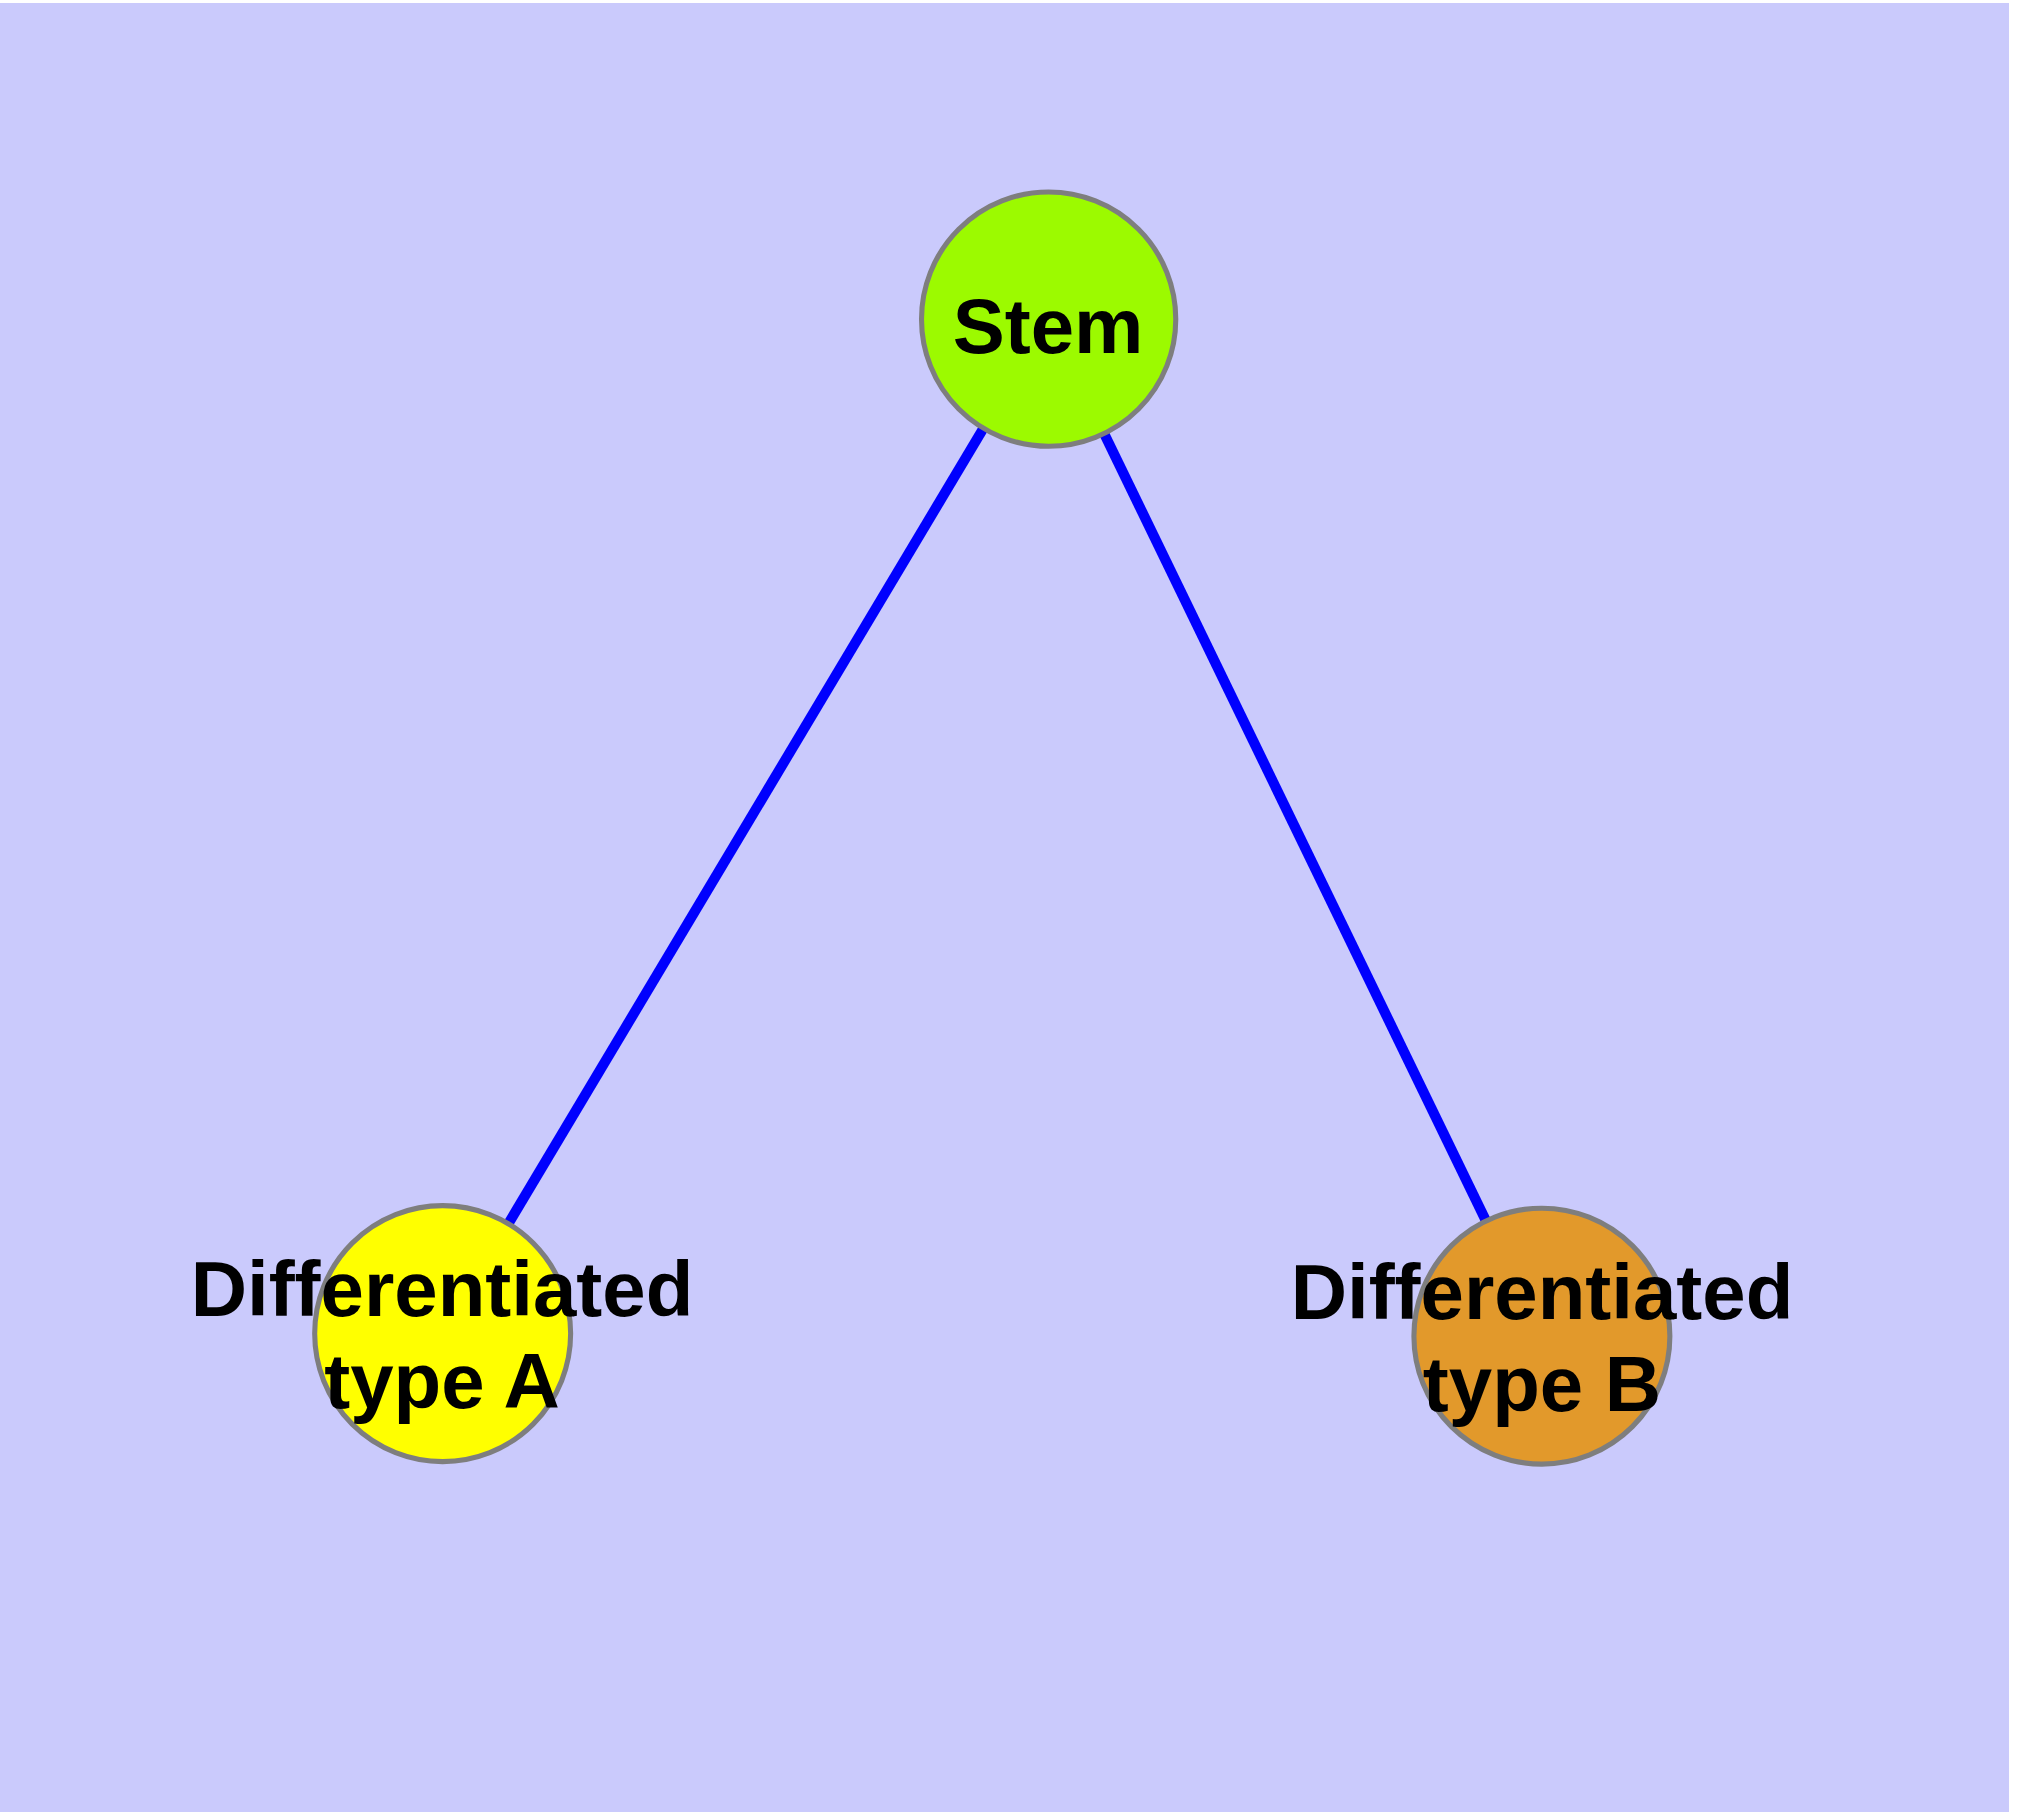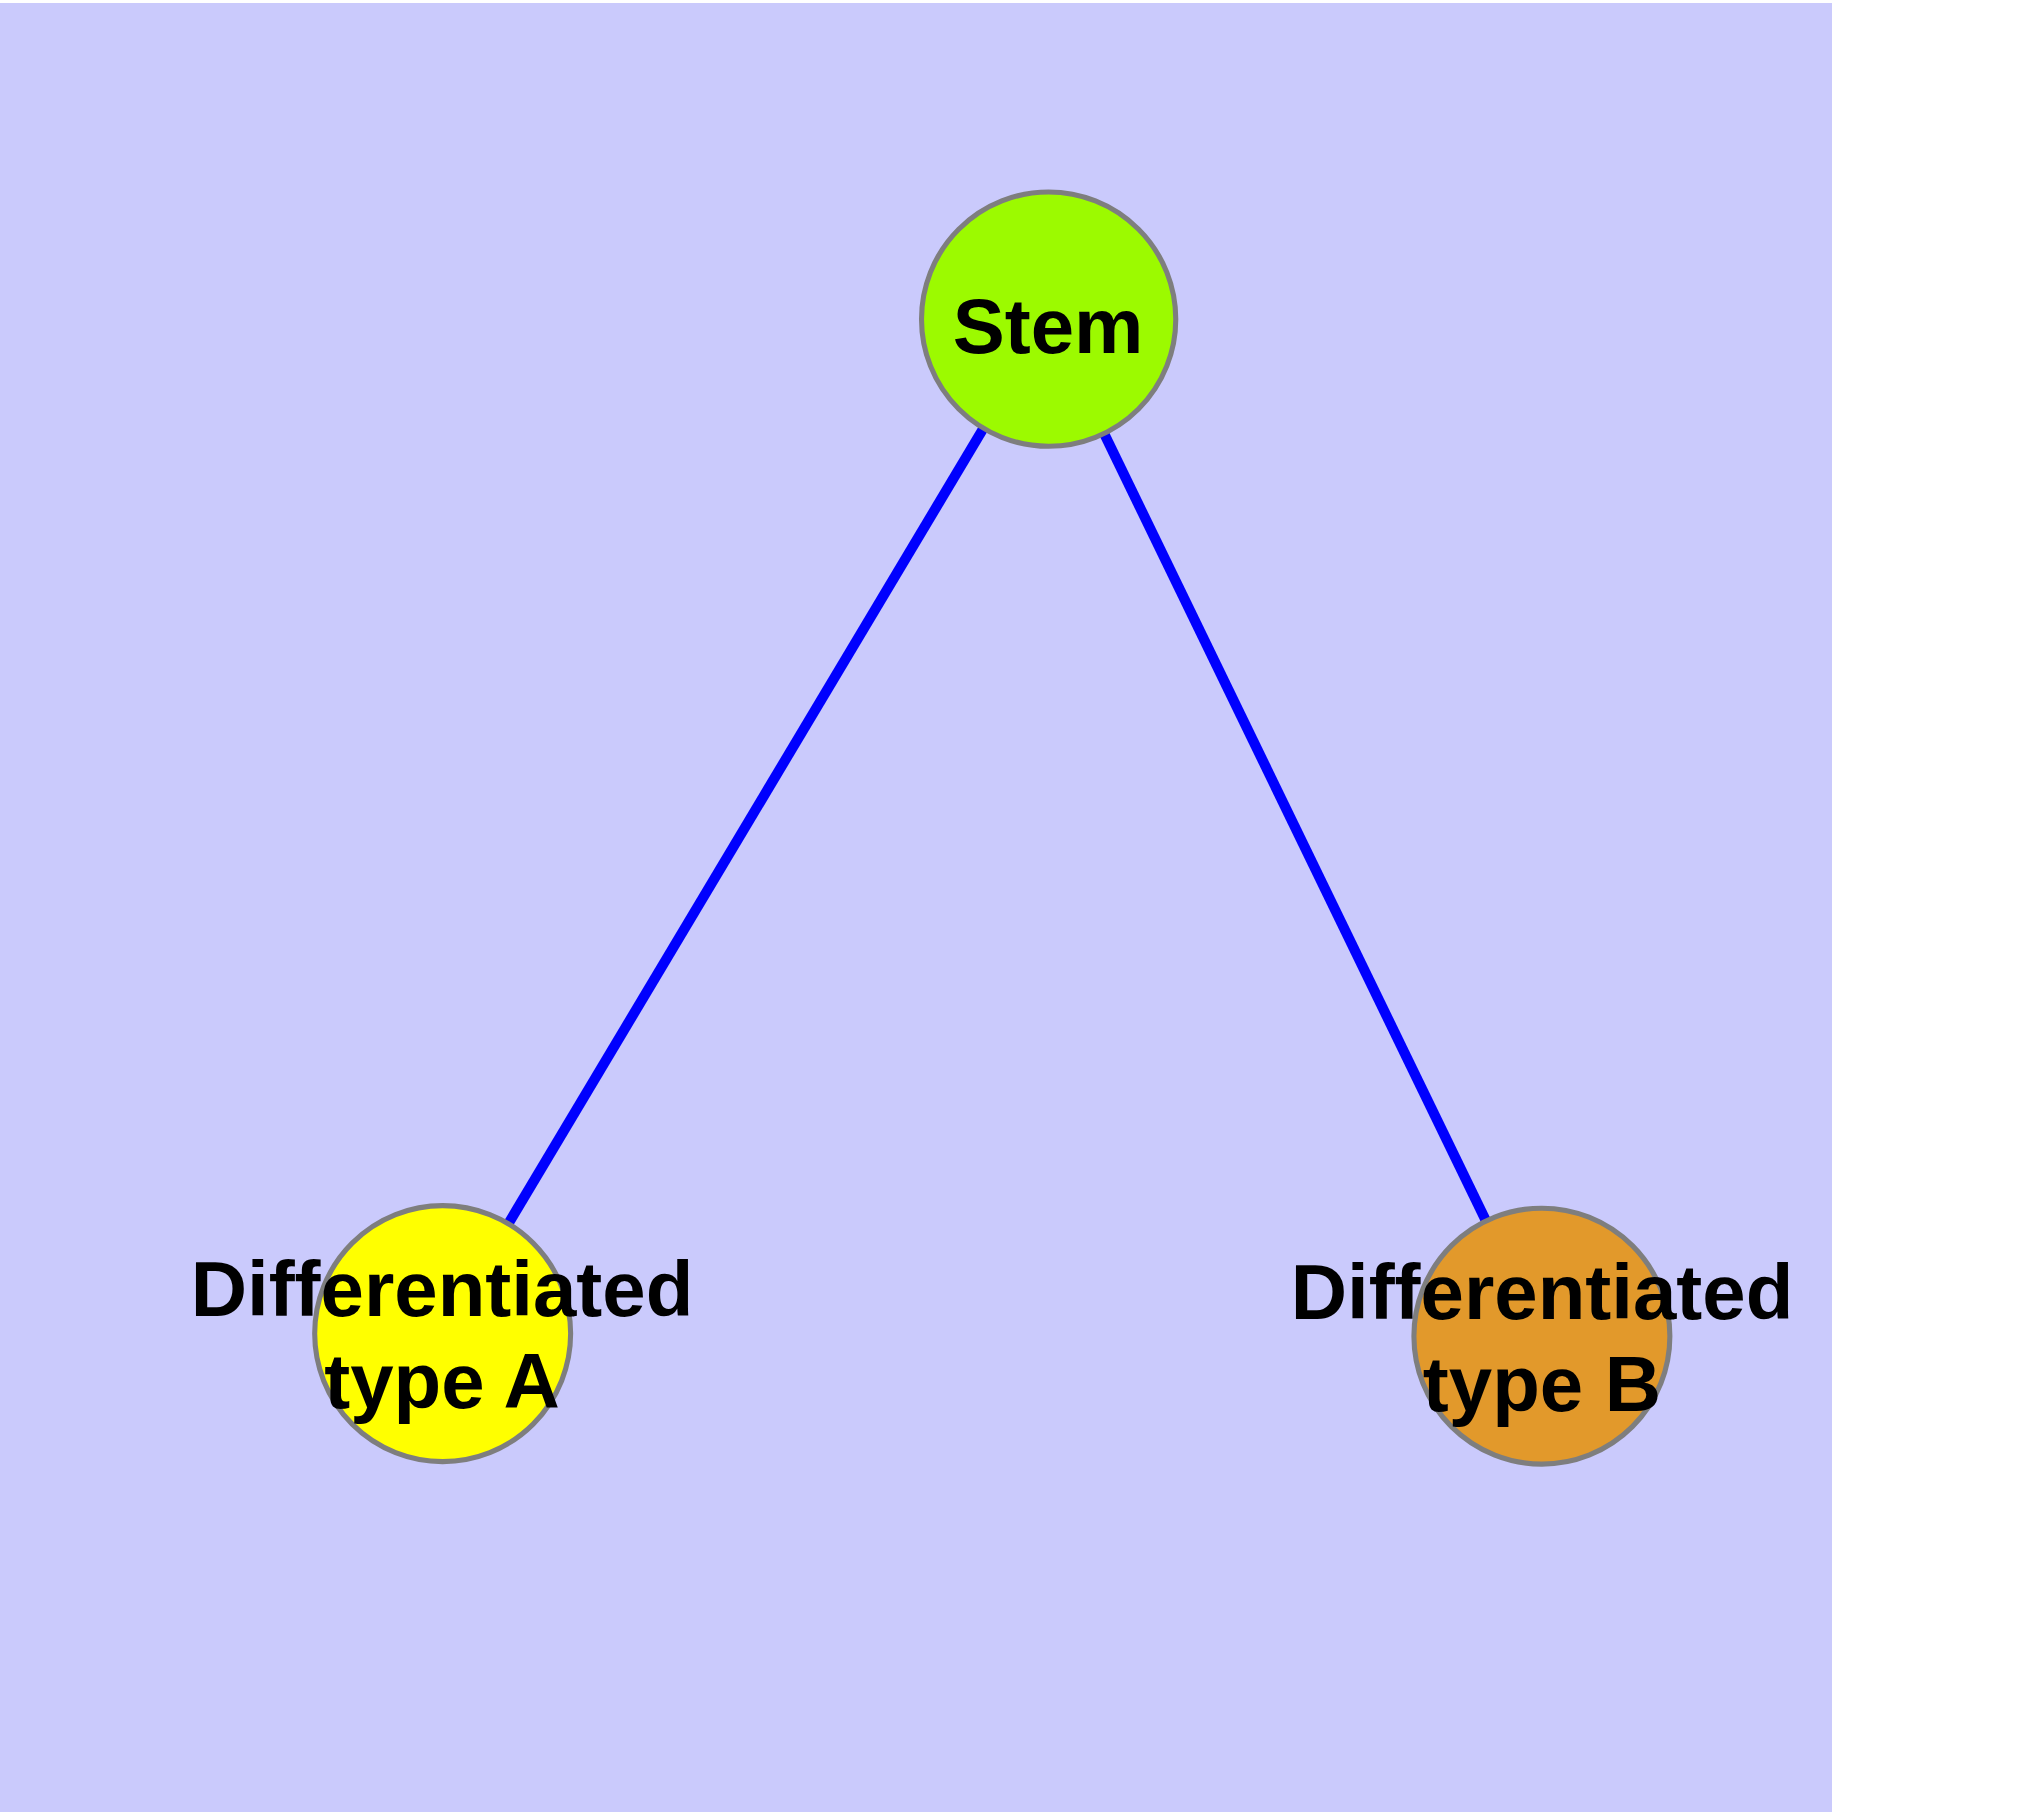--- a/index.html
+++ b/index.html
@@ -12,23 +12,24 @@
     width: 2021px;
     height: 1812px;
     background: #FFFFFF;
     overflow: hidden;
     font-family: "Liberation Sans", sans-serif;
   }
   #plot-area {
     position: absolute;
     left: 0;
     top: 2.5px;
-    width: 1832px;
+    width: 1985px;
     height: 1810px;
     background: #CACAFC;
+    padding-left: 24px;
   }
   #graph-svg {
     position: absolute;
     left: 0;
     top: 0;
     width: 2021px;
     height: 1812px;
   }
   .edge {
     stroke: #0000FE;

